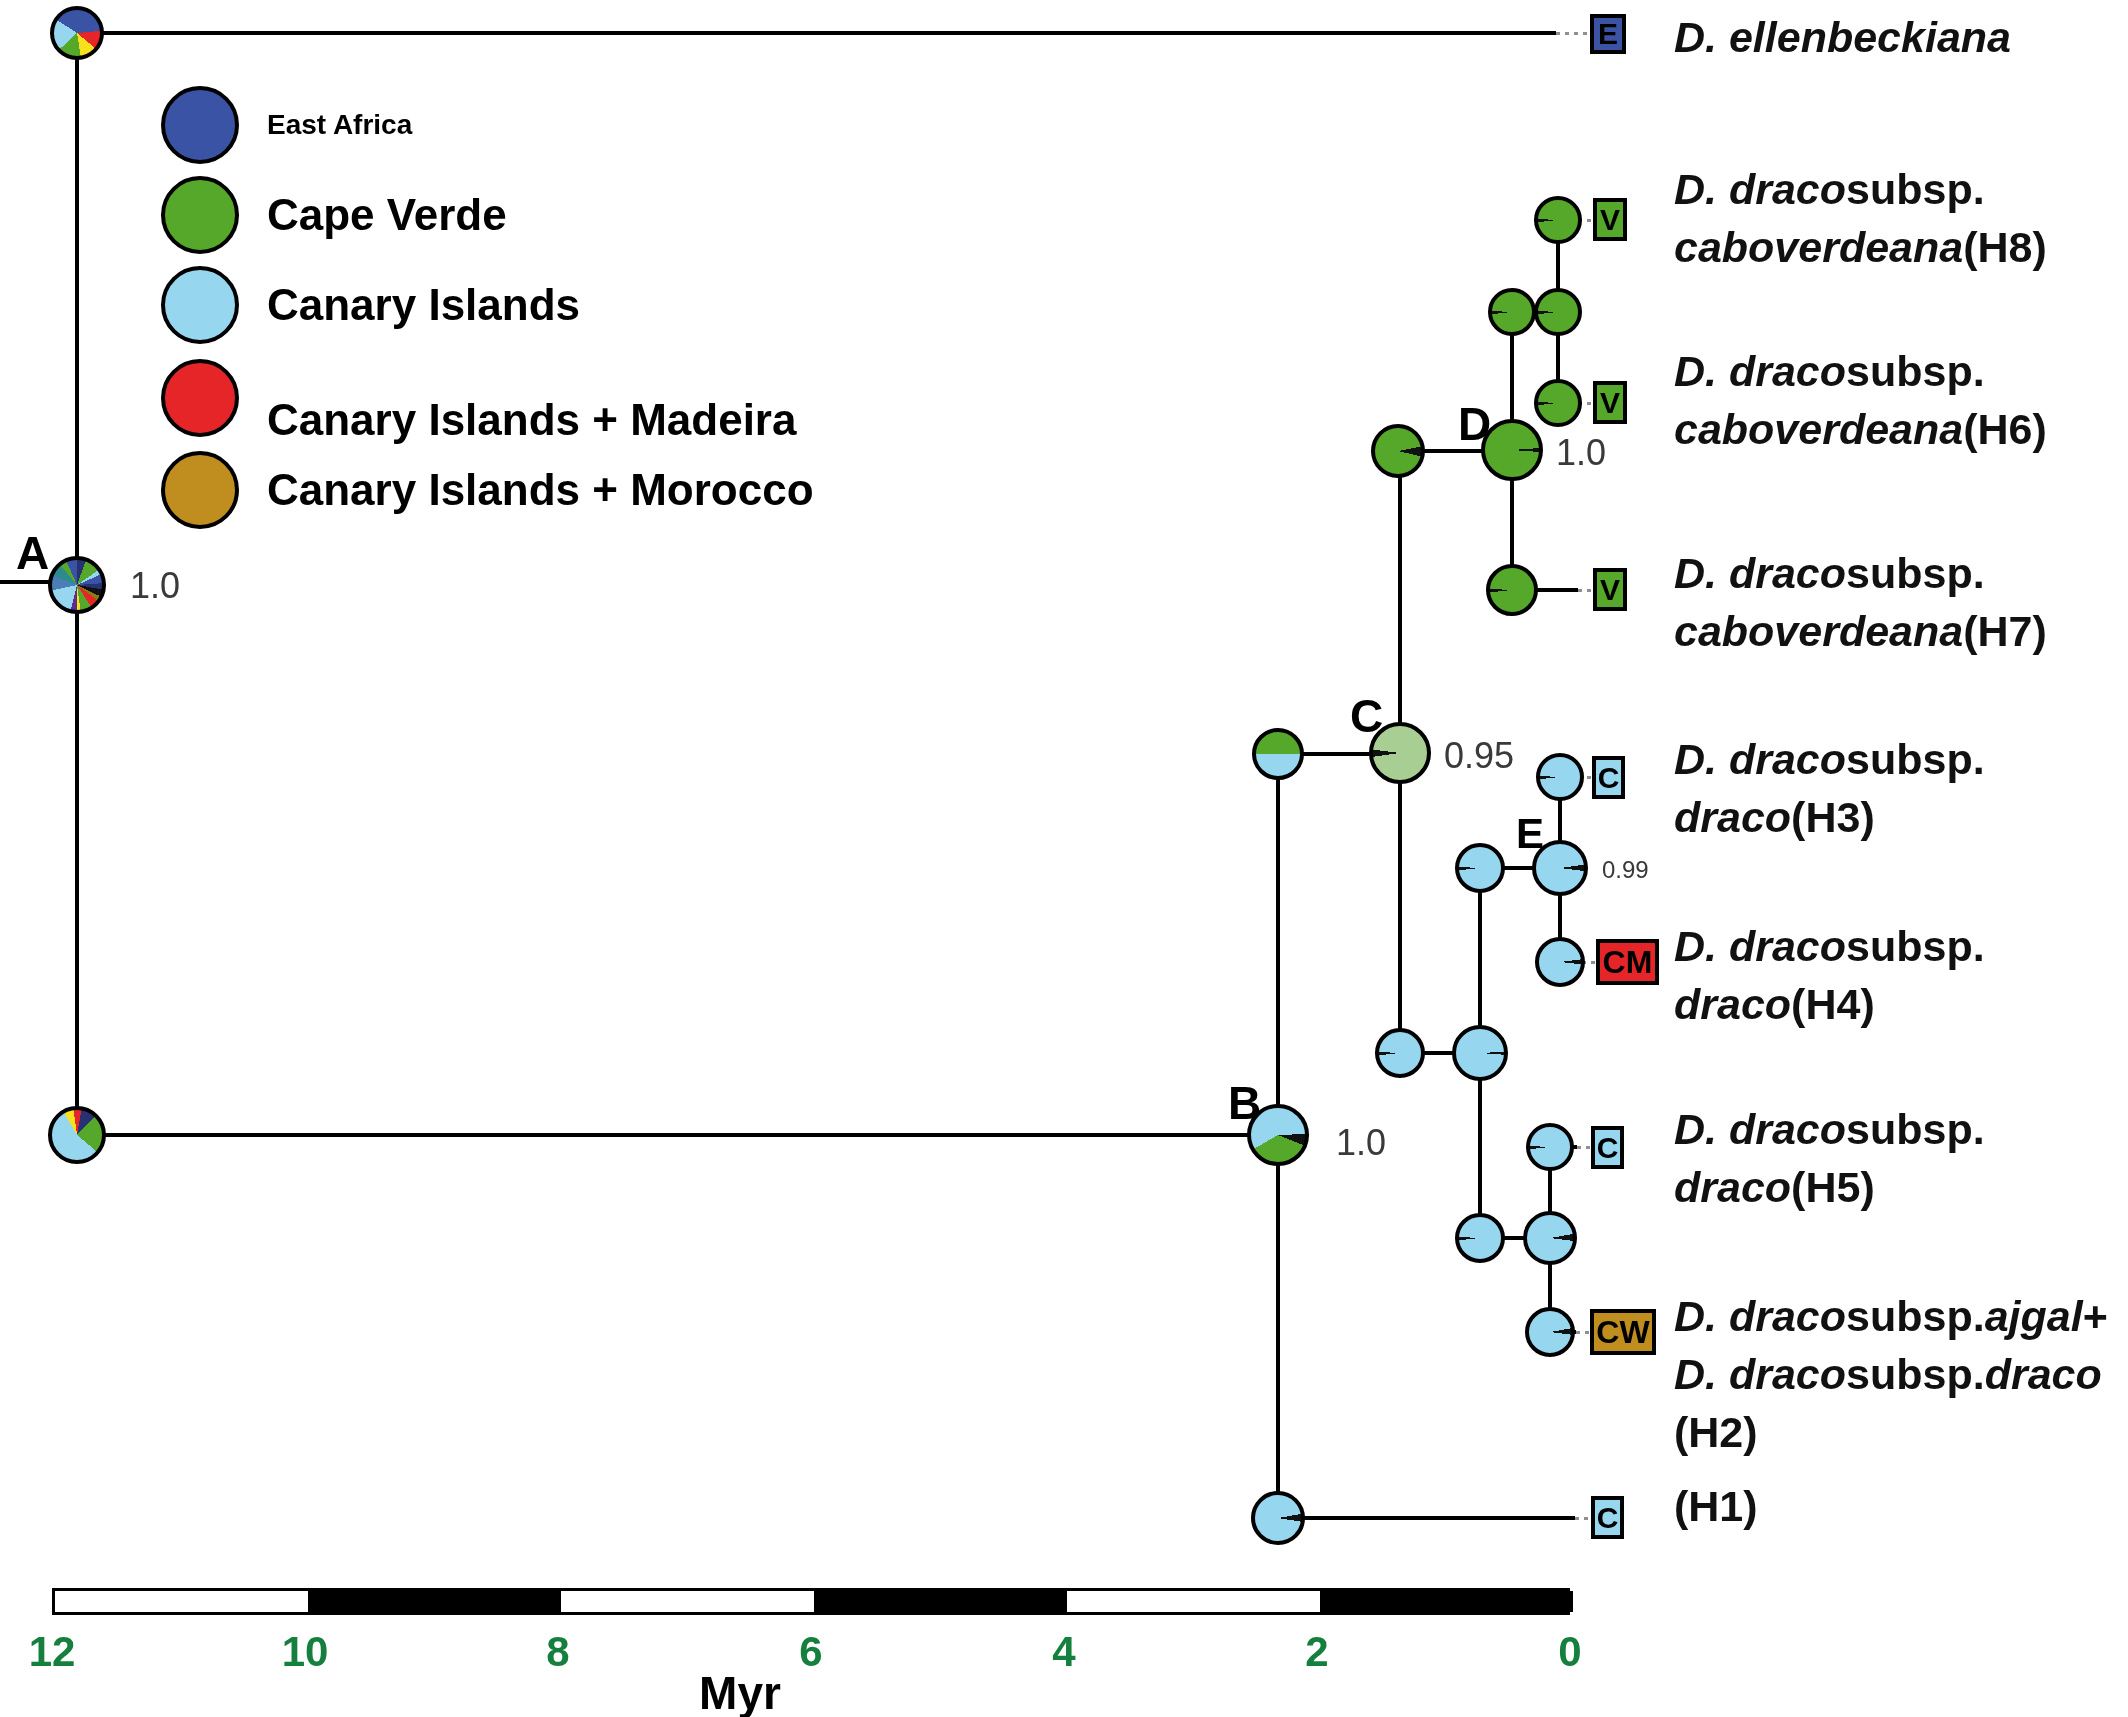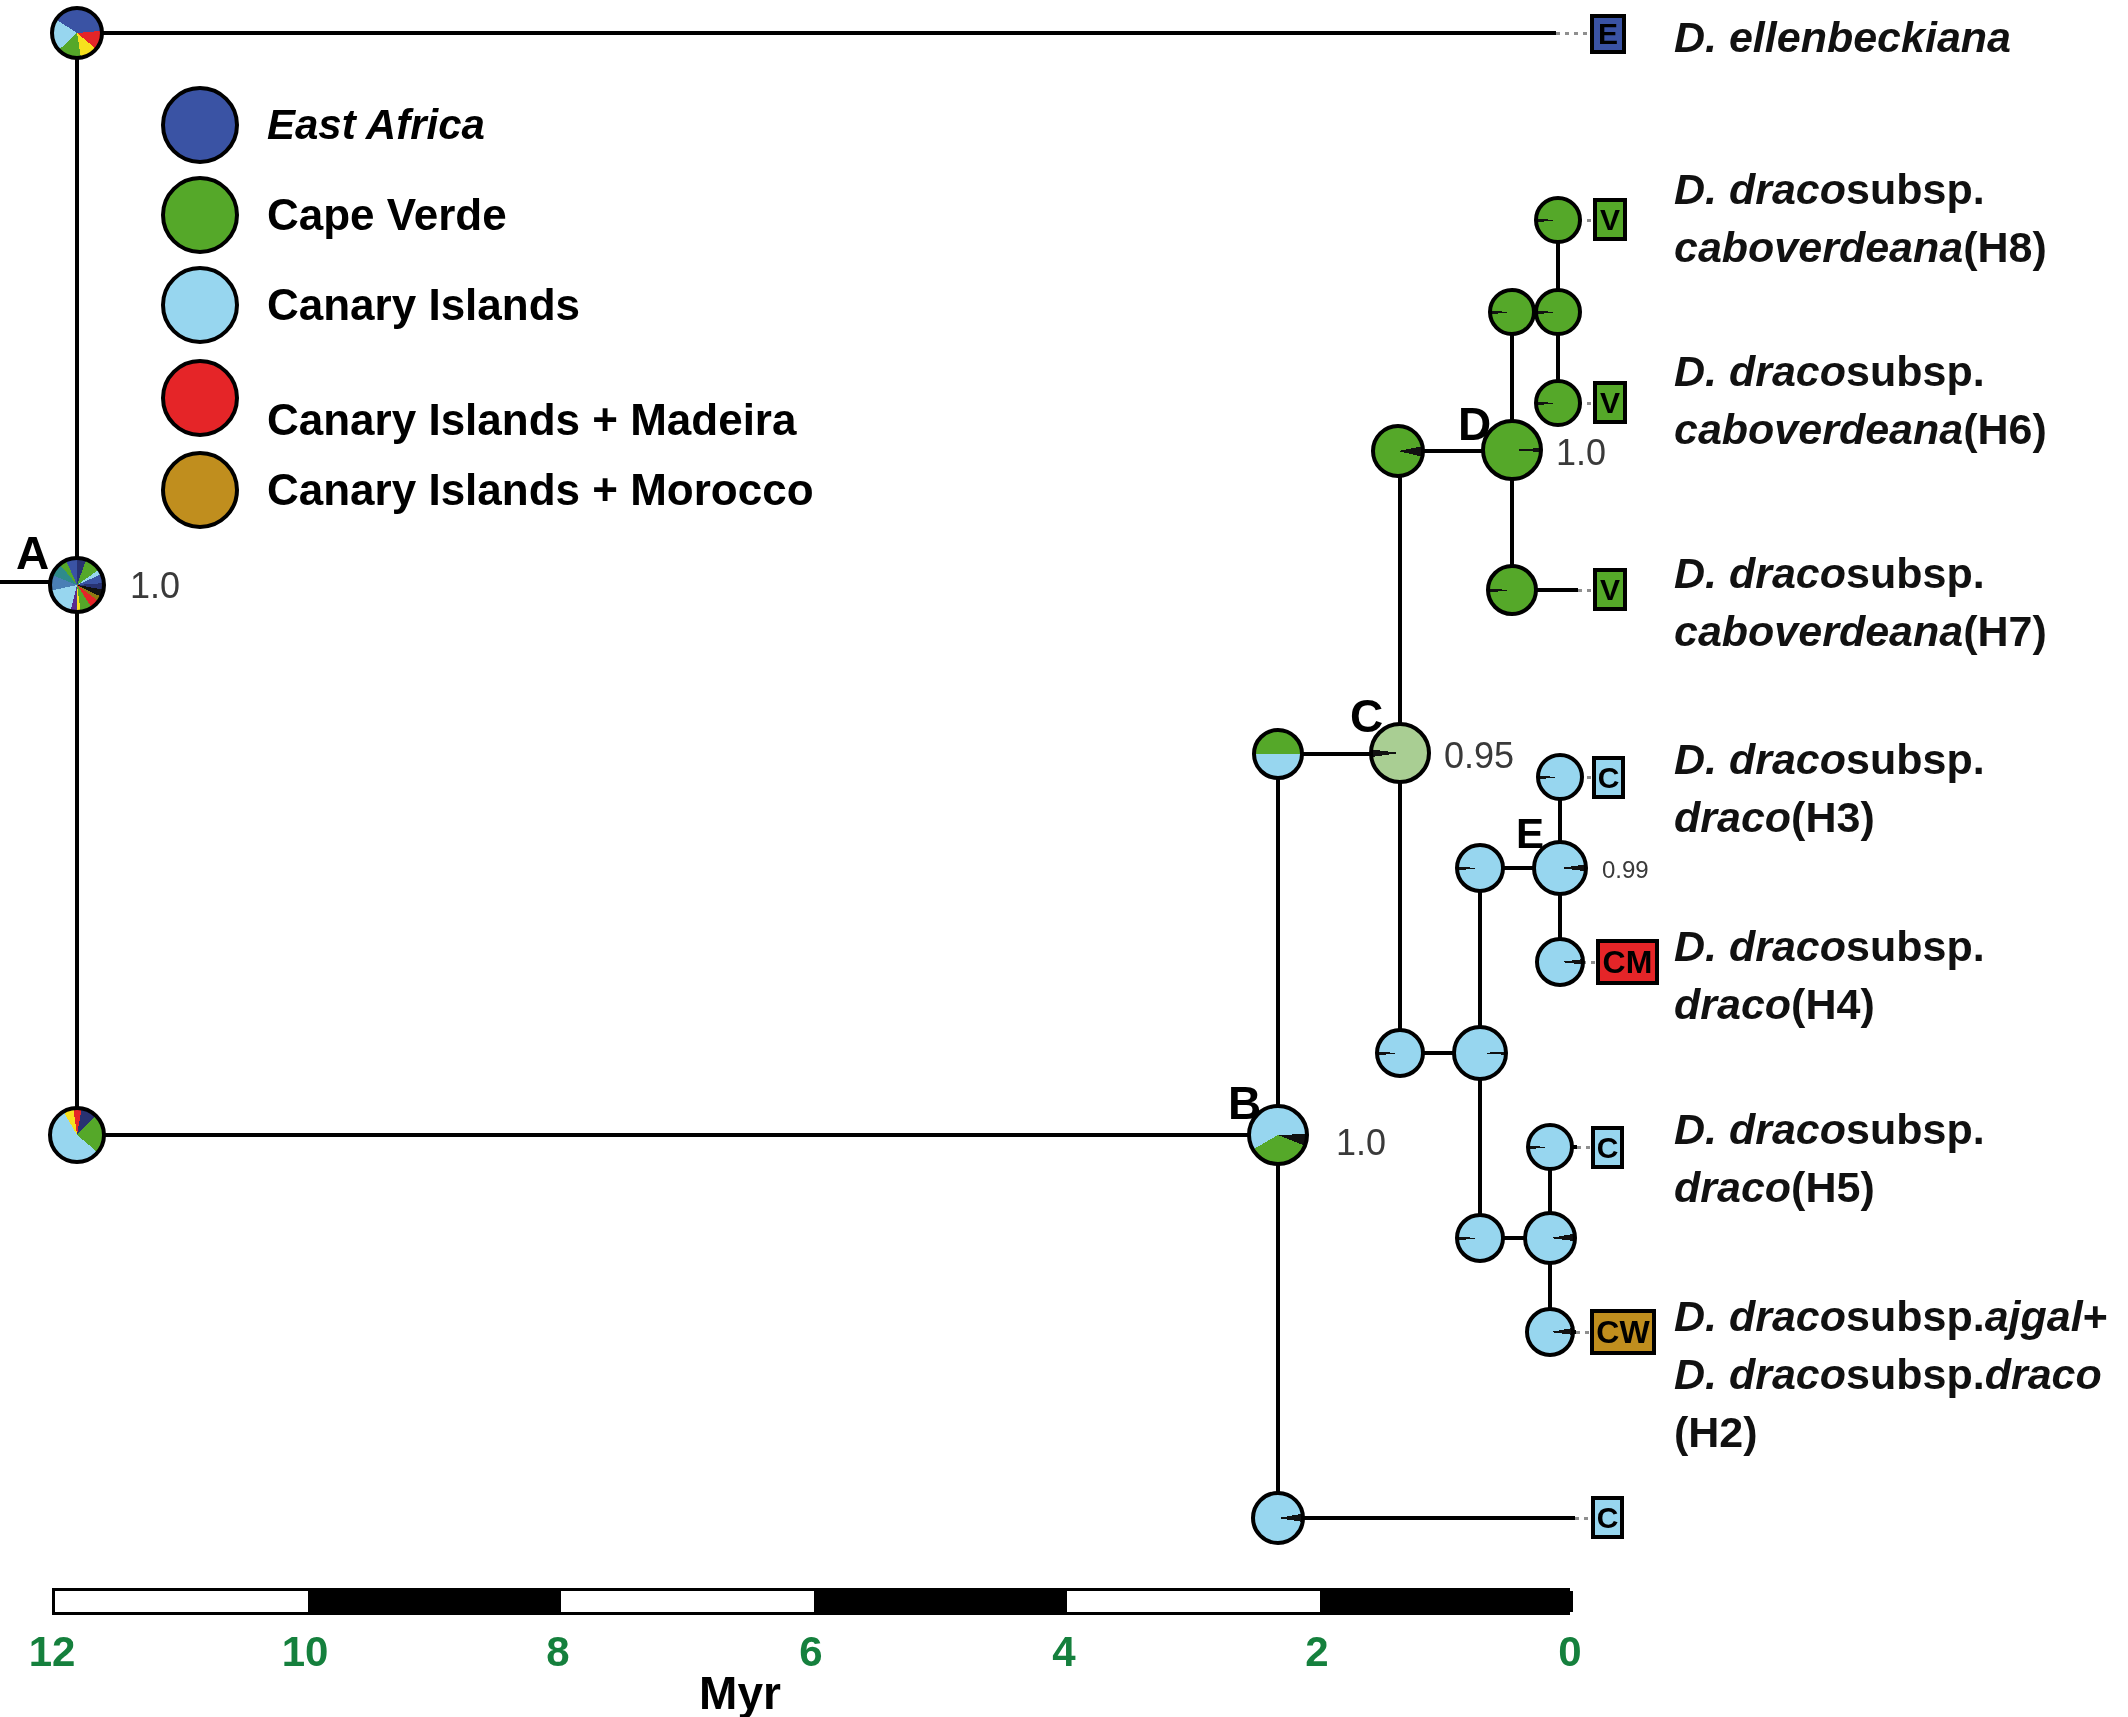--- a/index.html
+++ b/index.html
@@ -212,25 +212,28 @@
         <div class="line">
           <span class="it">D. draco</span>
           <span> subsp. </span>
           <span class="it">draco</span>
         </div>
         <div class="line">
           <span>(H2)</span>
         </div>
       </div>
       <div class="tiplabel" style="left: 1674px; top: 1477px; font-size: 43px;">
+        <div class="line">
+          <span>(H1)</span>
+        </div>
       </div>
     </div>
   <div id="legend-layer">
       <div class="legend-circle" style="left: 161px; top: 86px; width: 78px; height: 78px; background: rgb(58, 83, 164);"></div>
-      <div class="legend-label" style="left: 267px; top: 125px; font-size: 42px; font-style: italic;">East Africa</div>
+      <div class="legend-label" style="left: 267px; top: 125px; font-size: 28px;">East Africa</div>
       <div class="legend-circle" style="left: 161px; top: 176px; width: 78px; height: 78px; background: rgb(85, 168, 41);"></div>
       <div class="legend-label" style="left: 267px; top: 215px; font-size: 44px;">Cape Verde</div>
       <div class="legend-circle" style="left: 161px; top: 266px; width: 78px; height: 78px; background: rgb(151, 214, 239);"></div>
       <div class="legend-label" style="left: 267px; top: 305px; font-size: 44px;">Canary Islands</div>
       <div class="legend-circle" style="left: 161px; top: 359px; width: 78px; height: 78px; background: rgb(229, 37, 40);"></div>
       <div class="legend-label" style="left: 267px; top: 398px; font-size: 44px; margin-top: 22px;">Canary Islands + Madeira</div>
       <div class="legend-circle" style="left: 161px; top: 451px; width: 78px; height: 78px; background: rgb(192, 142, 30);"></div>
       <div class="legend-label" style="left: 267px; top: 490px; font-size: 44px;">Canary Islands + Morocco</div>
     </div>
   <div id="scalebar" style="left: 52px; top: 1588px; width: 1518px; height: 27px;">

